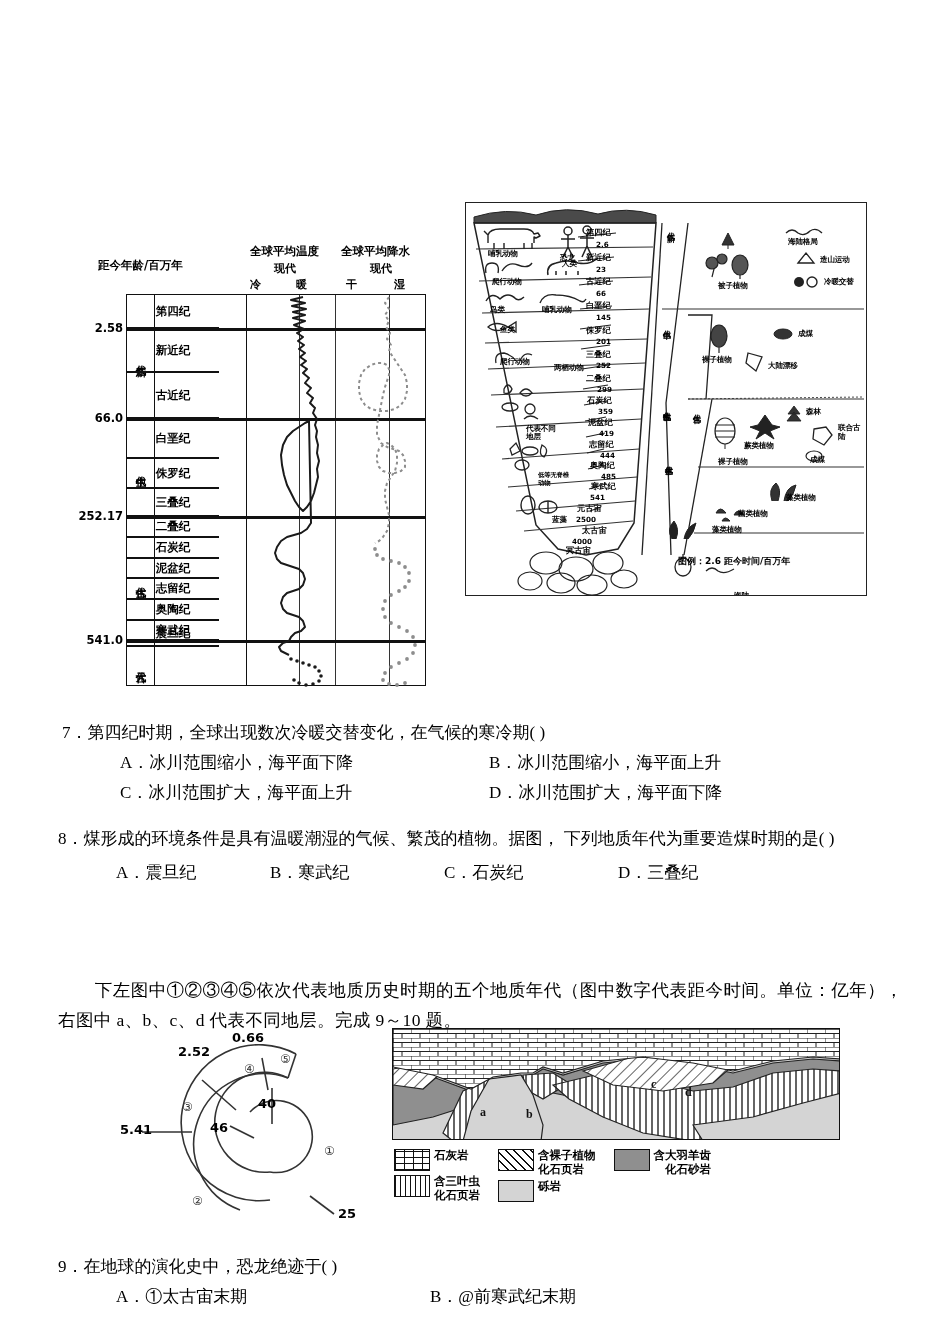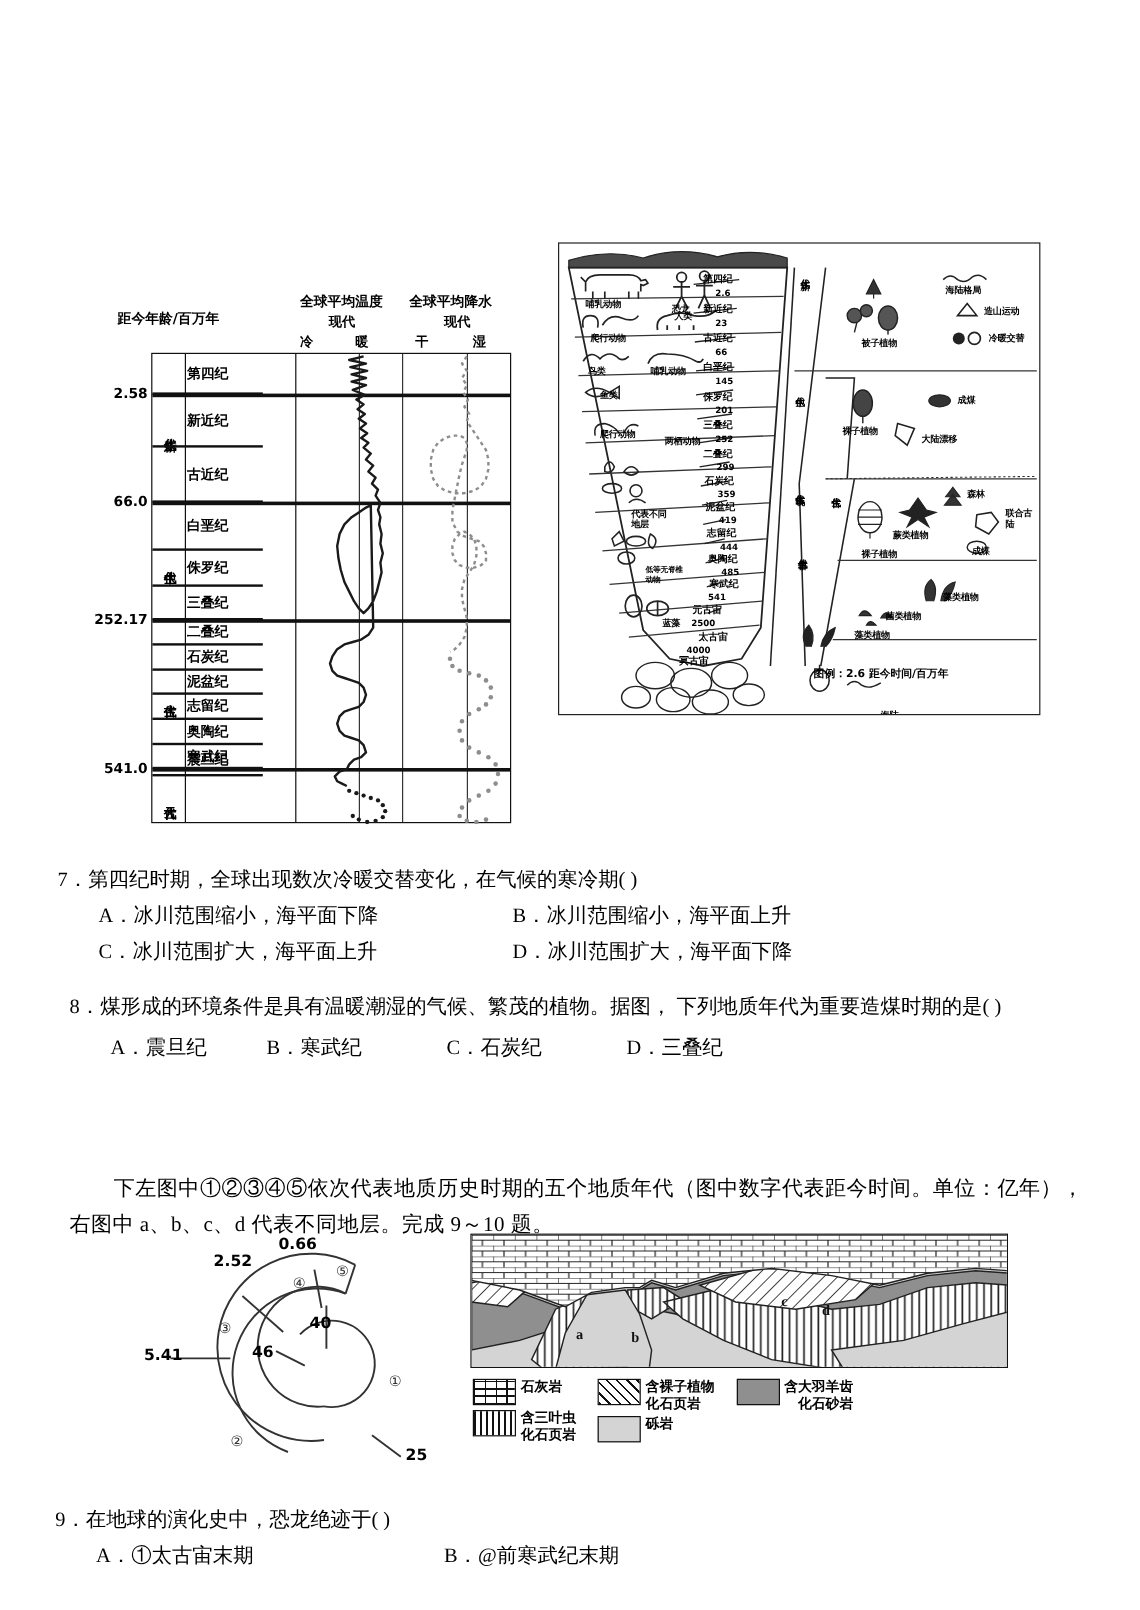--- a/index.html
+++ b/index.html
@@ -36,30 +36,31 @@
     line-height: 30px;
   }
   .opt-row {
     display: flex;
     font-size: 17px;
     line-height: 30px;
     margin-left: 34px;
   }
   .opt {
     white-space: nowrap;
+    margin-left: 24px;
   }
 
   
   #intro-block { position: absolute; left: 58px; top: 130px; width: 838px; }
   #fig1-wrap   { position: absolute; left: 80px; top: 196px; width: 800px; height: 508px; }
-  #q7-block    { position: absolute; left: 48px; top: 718px; width: 840px; }
+  #q7-block    { position: absolute; left: 62px; top: 718px; width: 840px; }
   #q8-block    { position: absolute; left: 58px; top: 824px; width: 840px; }
   #intro2-block{ position: absolute; left: 58px; top: 975px; width: 845px; }
   #fig2-wrap   { position: absolute; left: 120px; top: 1028px; width: 740px; height: 200px; }
-  #q9-block    { position: absolute; left: 46px; top: 1252px; width: 840px; }
+  #q9-block    { position: absolute; left: 58px; top: 1252px; width: 840px; }
 
   
   #clim-chart {
     position: absolute;
     left: 18px;
     top: 48px;
     width: 330px;
     height: 448px;
     font-family: "DejaVu Sans", sans-serif;
   }

